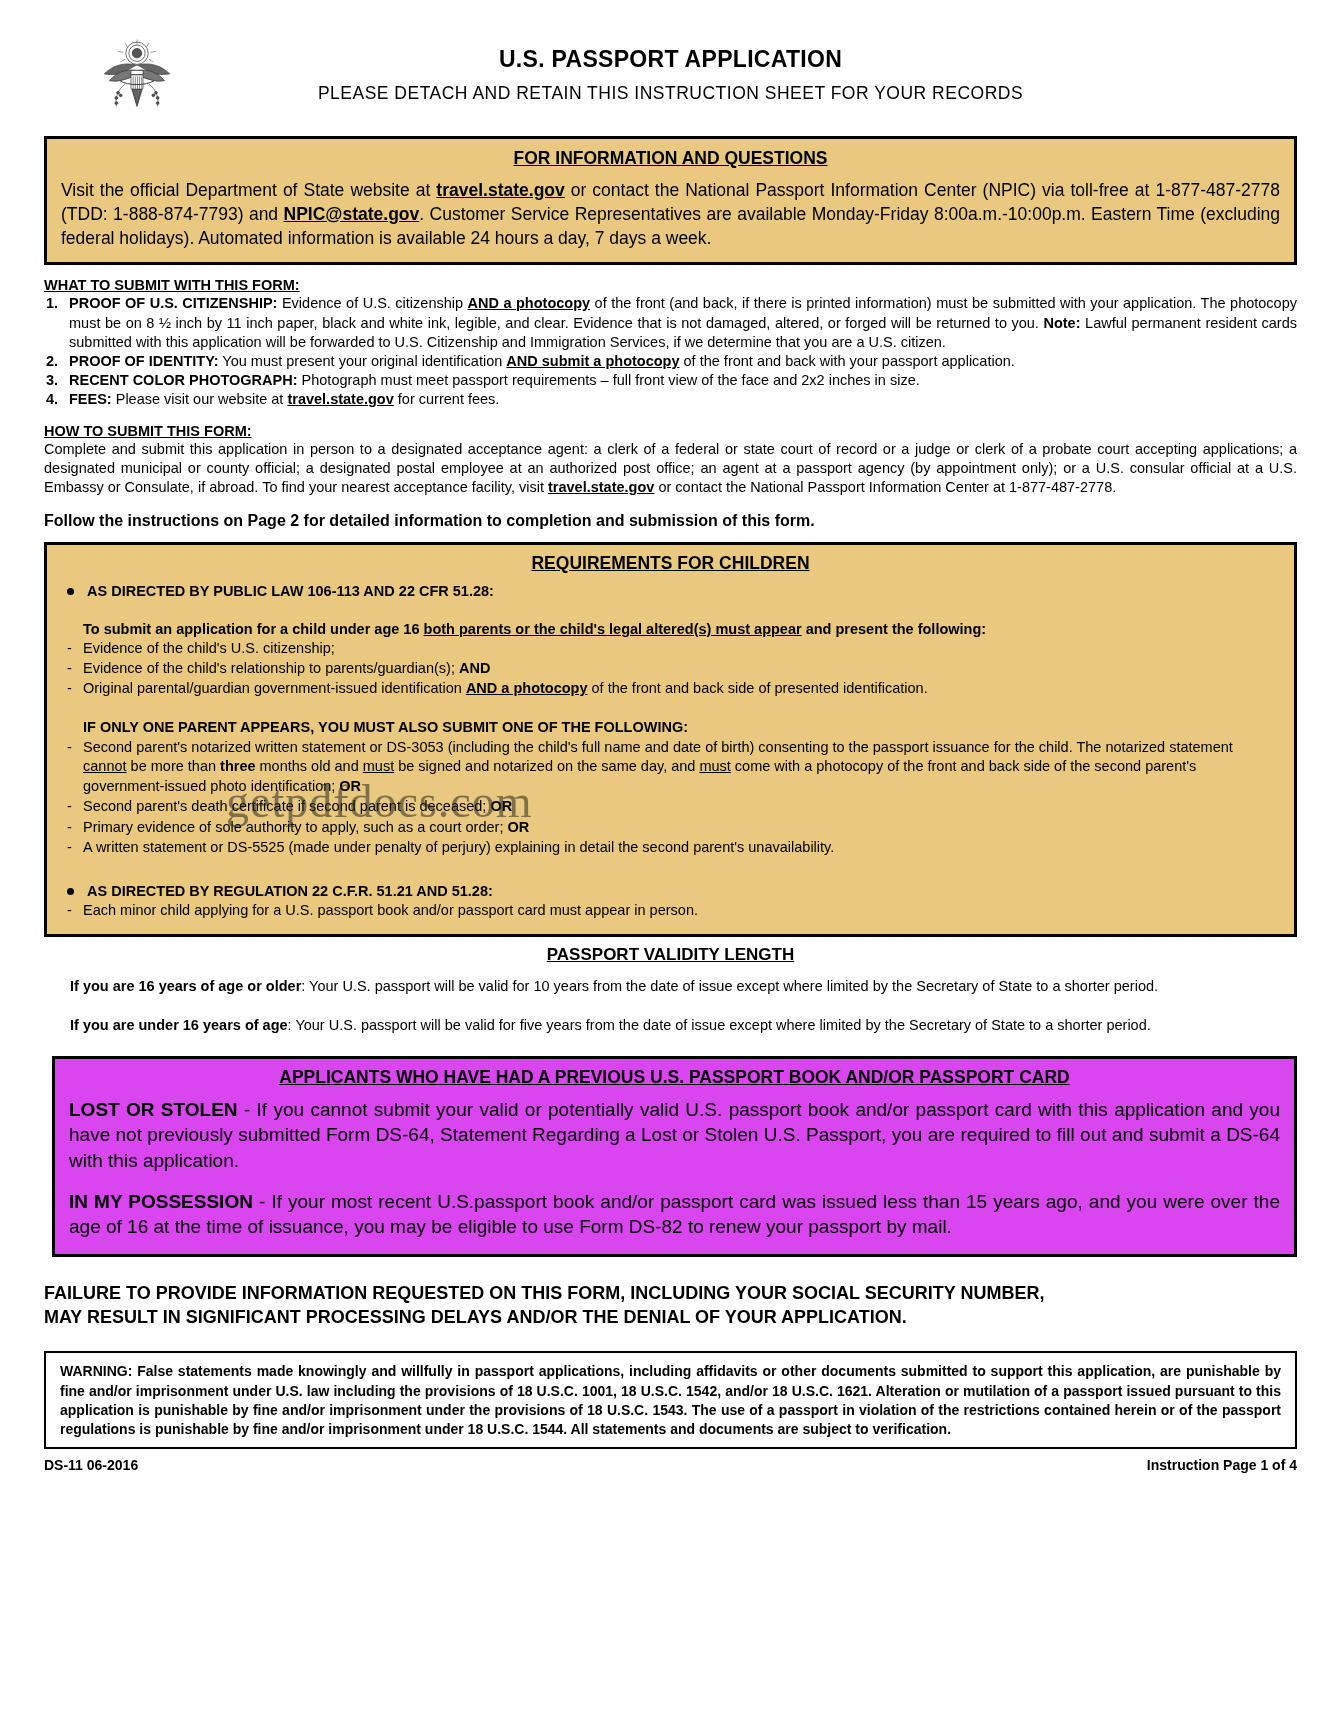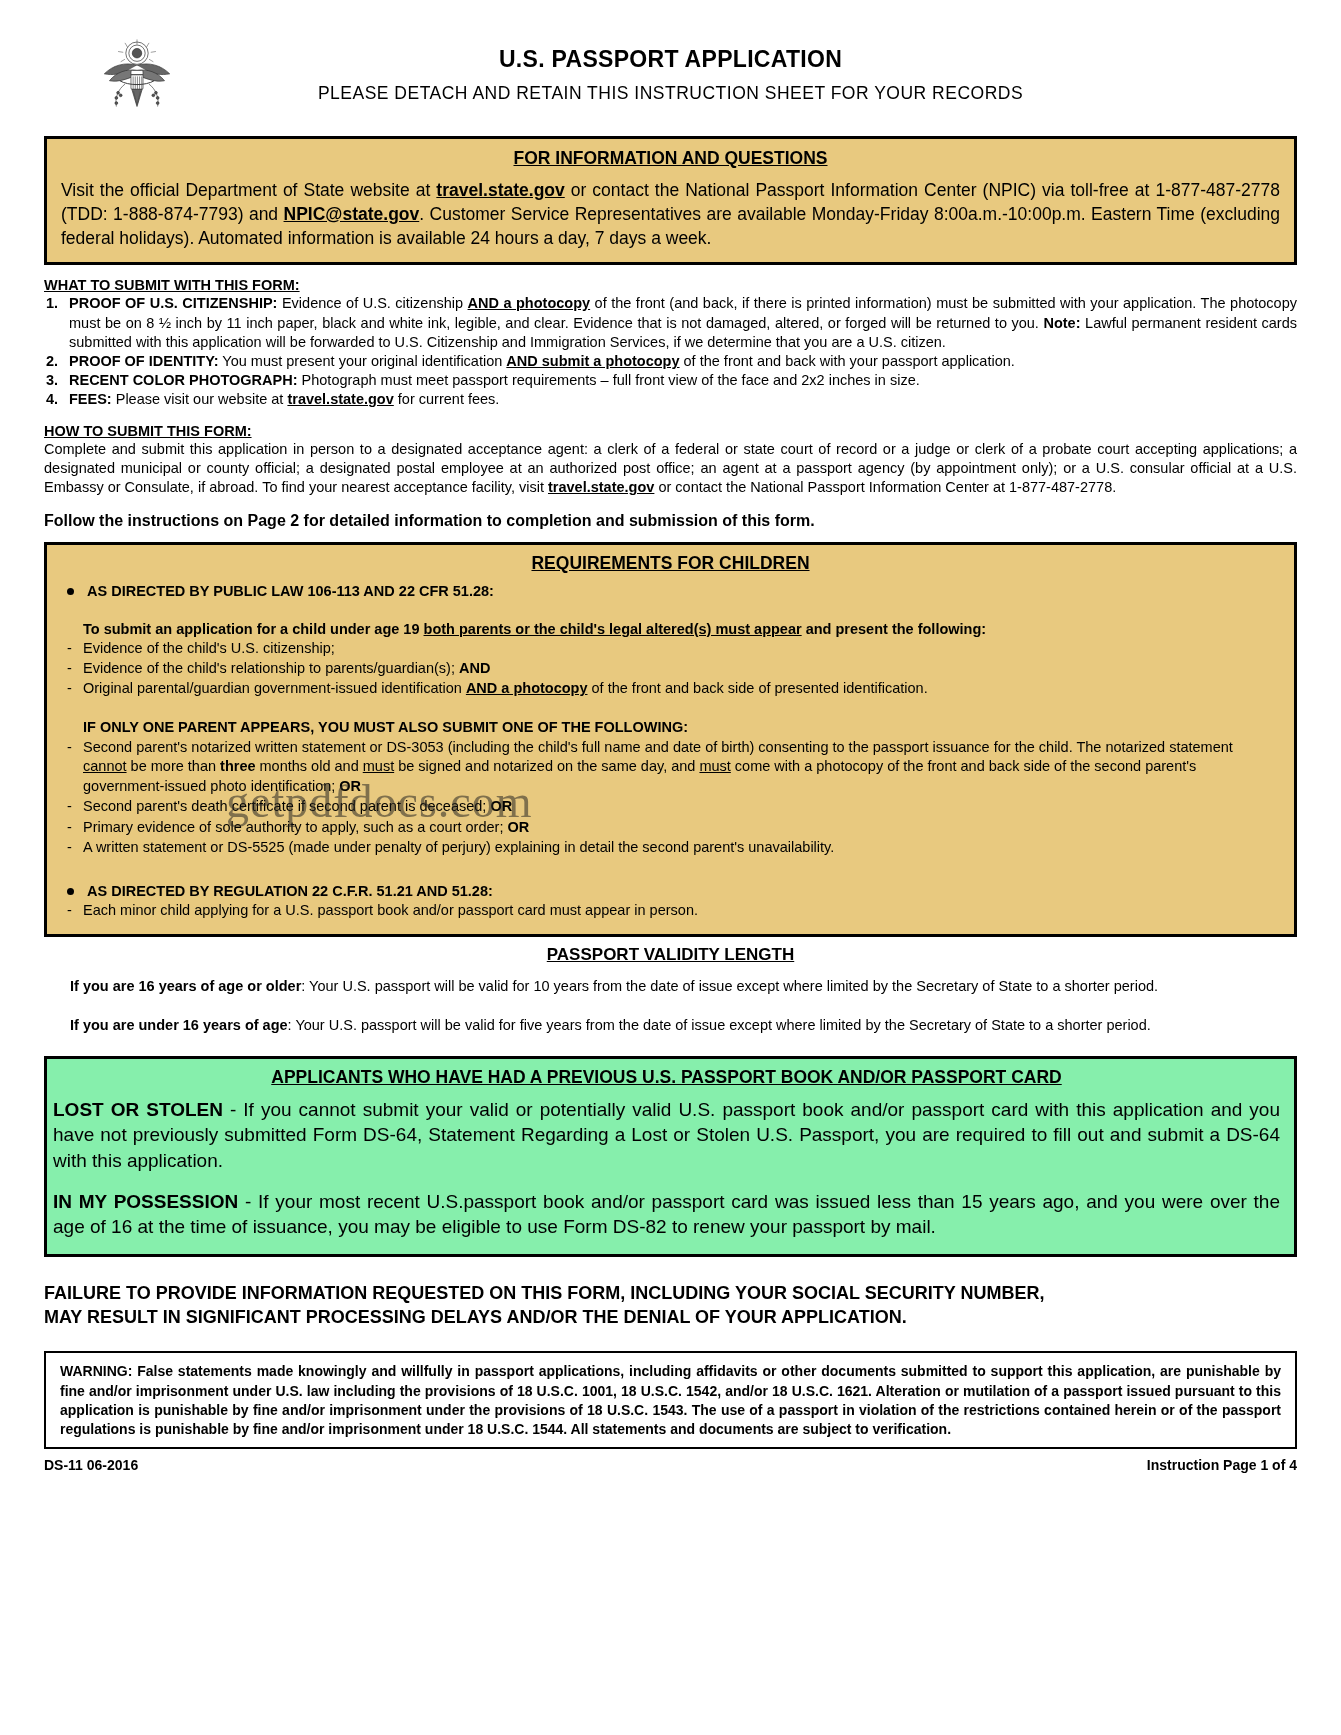--- a/index.html
+++ b/index.html
@@ -176,24 +176,25 @@
     font-size: 14.5px;
     line-height: 1.34;
     padding-left: 22px;
     margin-bottom: 20px;
     text-align: justify;
     text-justify: inter-word;
   }
 
   
   .prev-box {
-    background: #86efac;
+    background: #d946ef;
     border: 3px solid #000000;
-    padding: 8px 14px 12px 6px;
+    padding: 8px 14px 12px 14px;
     margin-top: 4px;
+    margin-left: 8px;
   }
   .prev-p {
     font-size: 19px;
     line-height: 1.34;
     margin-bottom: 16px;
     text-align: justify;
     text-justify: inter-word;
   }
   .prev-p:last-child { margin-bottom: 2px; }
 
@@ -327,21 +328,21 @@
   <div class="follow-line">Follow the instructions on Page 2 for detailed information to completion and submission of this form.</div>
 
   <div class="children-box">
     <div class="box-heading">REQUIREMENTS FOR CHILDREN</div>
 
     <div class="bullet-head">
       <span class="dot"></span>
       <span>AS DIRECTED BY PUBLIC LAW 106-113 AND 22 CFR 51.28:</span>
     </div>
 
-    <div class="sub-lead"><span style="font-weight: bold;">To submit an application for a child under age 19 </span><span style="font-weight: bold; text-decoration: underline;">both parents or the child's legal altered(s) must appear</span><span style="font-weight: bold;"> and present the following:</span></div>
+    <div class="sub-lead"><span style="font-weight: bold;">To submit an application for a child under age 16 </span><span style="font-weight: bold; text-decoration: underline;">both parents or the child's legal altered(s) must appear</span><span style="font-weight: bold;"> and present the following:</span></div>
 
     <ul class="dashlist">
         <li><span class="dash">-</span><span><span>Evidence of the child's U.S. citizenship;</span></span></li>
         <li><span class="dash">-</span><span><span>Evidence of the child's relationship to parents/guardian(s); </span><span style="font-weight: bold;">AND</span></span></li>
         <li><span class="dash">-</span><span><span>Original parental/guardian government-issued identification </span><span style="font-weight: bold; text-decoration: underline;">AND a photocopy</span><span> of the front and back side of presented identification.</span></span></li>
       </ul>
 
     <div class="grp-head">IF ONLY ONE PARENT APPEARS, YOU MUST ALSO SUBMIT ONE OF THE FOLLOWING:</div>
     <ul class="dashlist">
         <li><span class="dash">-</span><span><span>Second parent's notarized written statement or DS-3053 (including the child's full name and date of birth) consenting to the passport issuance for the child. The notarized statement </span><span style="text-decoration: underline;">cannot</span><span> be more than </span><span style="font-weight: bold;">three</span><span> months old and </span><span style="text-decoration: underline;">must</span><span> be signed and notarized on the same day, and </span><span style="text-decoration: underline;">must</span><span> come with a photocopy of the front and back side of the second parent's government-issued photo identification; </span><span style="font-weight: bold;">OR</span></span></li>

